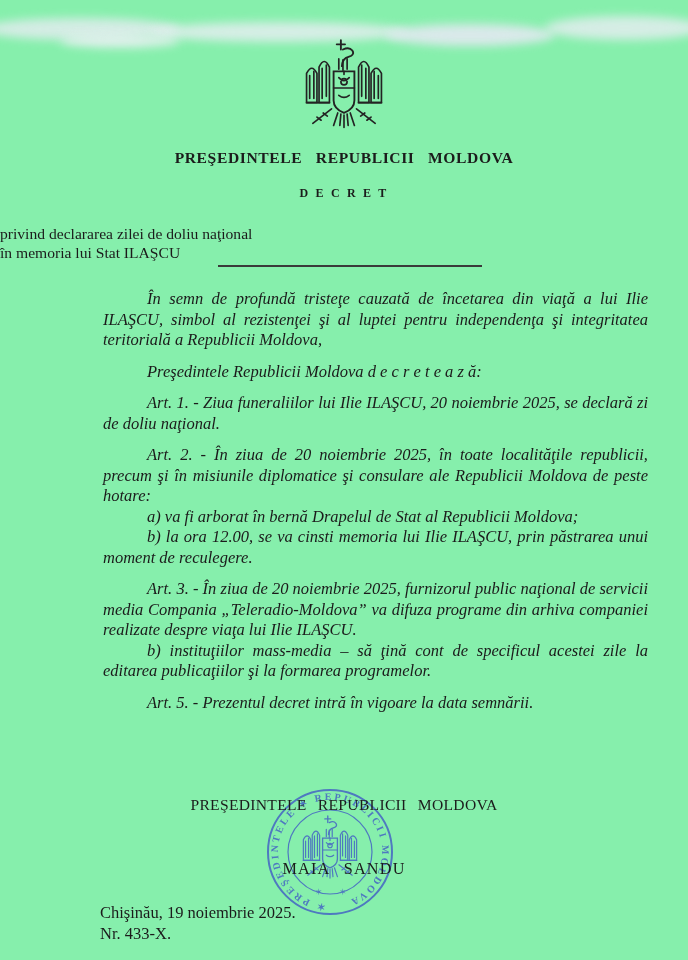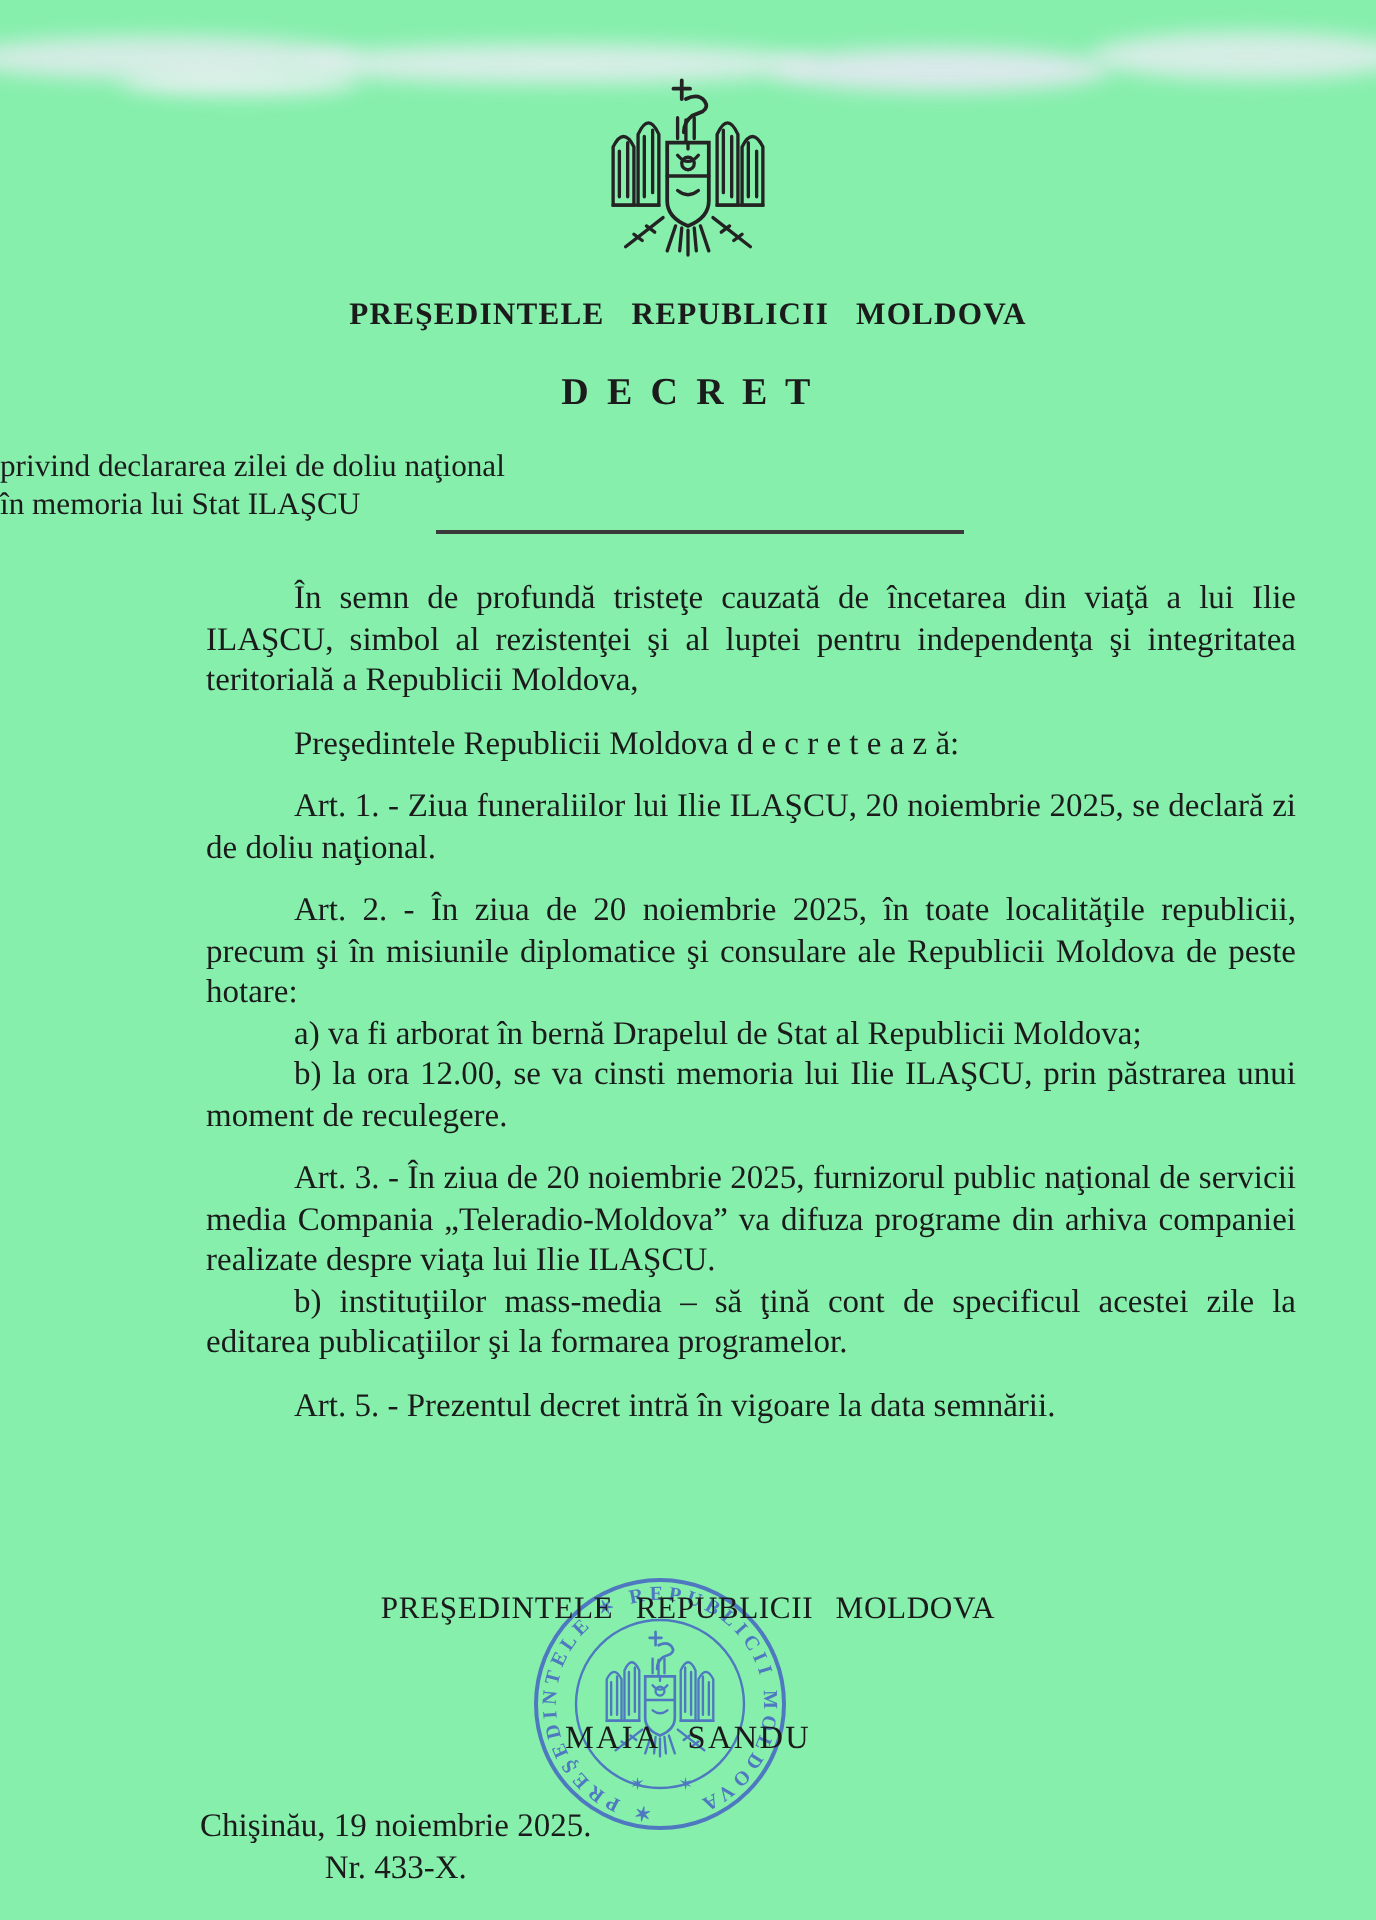--- a/index.html
+++ b/index.html
@@ -23,55 +23,55 @@
   .coat{position:absolute;top:36px;left:50%;transform:translateX(-50%);width:104px;height:104px;color:#232323;}
   .coat svg,.seal svg{display:block;width:100%;height:100%;}
 
   .institution{
     position:absolute;top:149px;left:0;width:100%;
     text-align:center;font-weight:bold;font-size:15.6px;
     letter-spacing:.6px;word-spacing:9px;
   }
   .doctype{
     position:absolute;top:186px;left:0;width:100%;
-    text-align:center;font-weight:bold;font-size:19px;letter-spacing:2.2px;
+    text-align:center;font-weight:bold;font-size:12px;letter-spacing:2.2px;
   }
   .subject{
     position:absolute;top:225px;left:0;width:100%;
     text-align:left;font-size:15.6px;line-height:18.5px;
   }
   .subject-rule{
     position:absolute;top:265px;left:50%;margin-left:-126px;
     width:264px;height:2px;background:#3a3a3a;
   }
 
   .body-text{
     position:absolute;top:289px;left:103px;width:545px;
-    font-size:16.5px;line-height:20.5px;text-align:justify;
+    font-size:16.5px;line-height:20.5px;text-align:justify;font-style:italic;
   }
   .body-text p{margin:0;text-indent:44px;}
   .body-text p.gap{margin-top:11px;}
 
   .sig-heading{
     position:absolute;top:796px;left:0;width:100%;z-index:3;
     text-align:center;font-size:15.6px;word-spacing:7px;letter-spacing:.3px;
   }
   .seal{
     position:absolute;top:787px;left:265px;width:130px;height:130px;
     z-index:2;color:#4a6fc2;opacity:.92;
   }
   .sig-name{
     position:absolute;top:860px;left:0;width:100%;z-index:3;
     text-align:center;font-size:16.2px;word-spacing:9px;letter-spacing:1.2px;
   }
   .footer{
     position:absolute;top:902px;left:100px;z-index:3;
     font-size:16.5px;line-height:21px;
   }
-  .footer div{margin:0;text-align:center;}
+  .footer div{margin:0;}
 </style>
 </head>
 <body>
 
 <div class="page">
 
   <div class="smudge s1"></div>
   <div class="smudge s2"></div>
   <div class="smudge s3"></div>
   <div class="smudge s4"></div>

